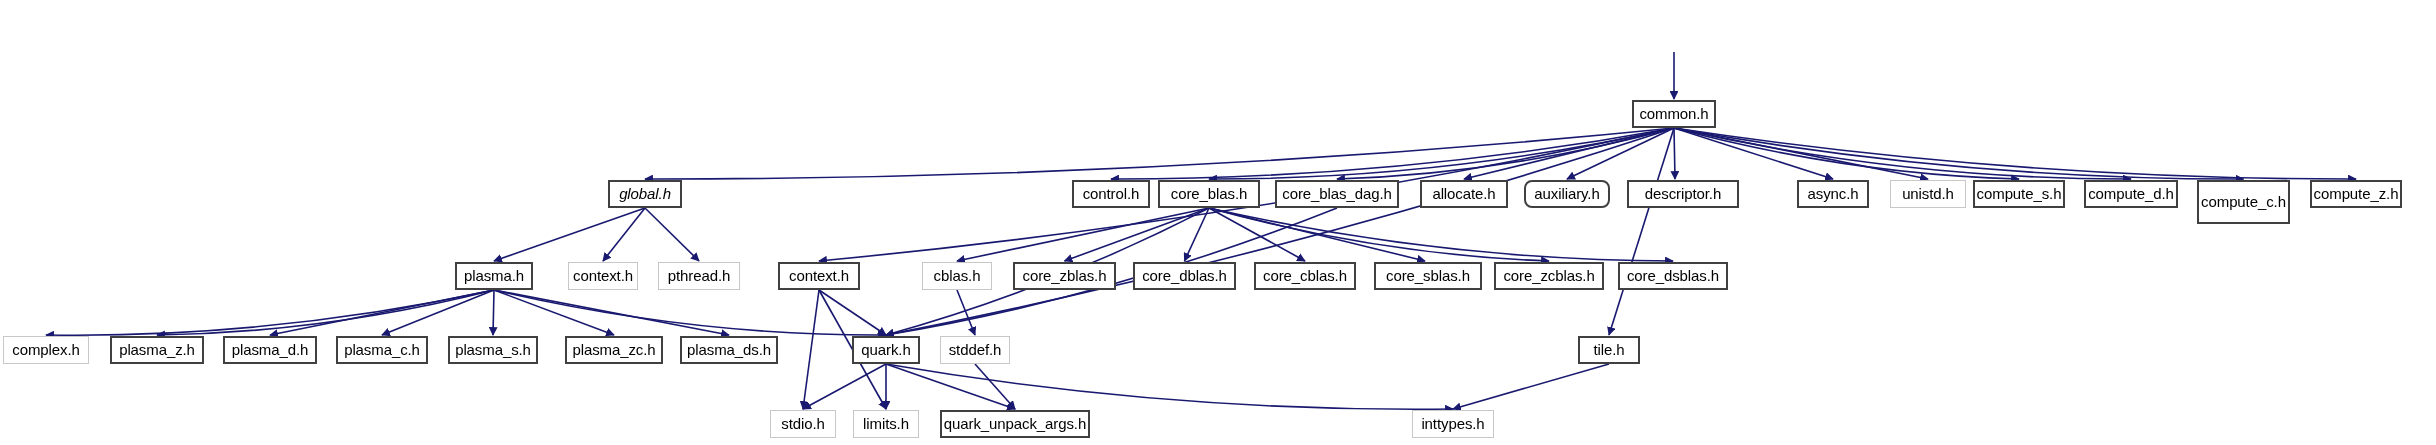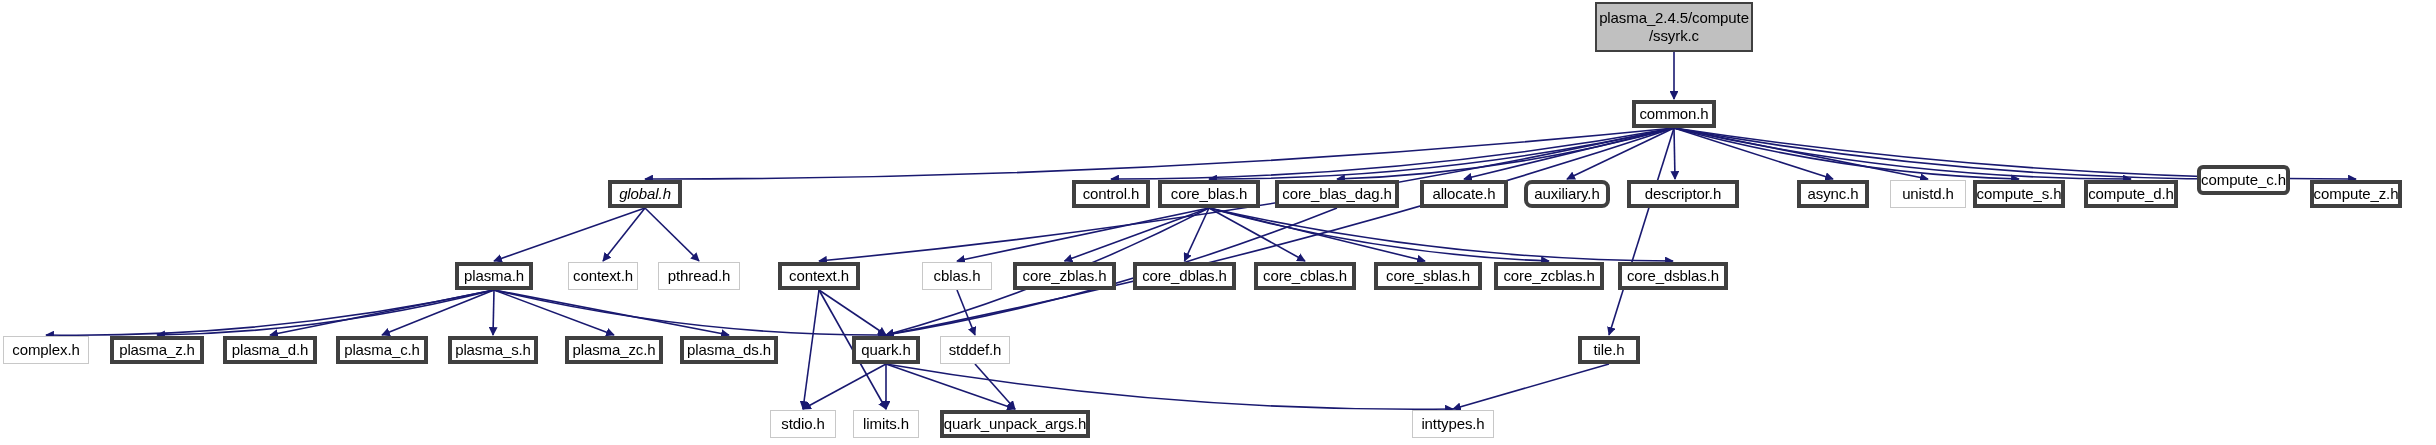--- a/index.html
+++ b/index.html
@@ -33,21 +33,21 @@
     font-size: 15px;
     line-height: 1.18;
     color: #000000;
     background: #ffffff;
     border: 1px solid #000000;
     white-space: pre-line;
     letter-spacing: -0.1px;
   }
   
   .node.strong {
-    border: 4px solid #404040;
+    border: 2px solid #404040;
   }
   
   .node.ext {
     border: 1px solid #c8c8c8;
   }
   .node.root {
     background: #c0c0c0;
     border: 2px solid #404040;
     padding: 2px 4px;
   }
@@ -103,35 +103,33 @@
       <path d="M 1209 208 Q 1441 260.5 1673 261" fill="none" stroke="#191970" stroke-width="1.6" marker-end="url(#arrow)"></path>
       <path d="M 1337 208 Q 1111.5 297.5 886 335" fill="none" stroke="#191970" stroke-width="1.6" marker-end="url(#arrow)"></path>
       <path d="M 957 290 Q 966 312.5 975 335" fill="none" stroke="#191970" stroke-width="1.6" marker-end="url(#arrow)"></path>
       <path d="M 886 364 Q 844.5 386.5 803 409" fill="none" stroke="#191970" stroke-width="1.6" marker-end="url(#arrow)"></path>
       <path d="M 886 364 Q 886 386.5 886 409" fill="none" stroke="#191970" stroke-width="1.6" marker-end="url(#arrow)"></path>
       <path d="M 886 364 Q 950.5 386.5 1015 409" fill="none" stroke="#191970" stroke-width="1.6" marker-end="url(#arrow)"></path>
       <path d="M 886 364 Q 1169.5 412.5 1453 409" fill="none" stroke="#191970" stroke-width="1.6" marker-end="url(#arrow)"></path>
       <path d="M 975 364 Q 995 386.5 1015 409" fill="none" stroke="#191970" stroke-width="1.6" marker-end="url(#arrow)"></path>
       <path d="M 1609 364 Q 1531 386.5 1453 409" fill="none" stroke="#191970" stroke-width="1.6" marker-end="url(#arrow)"></path>
     </svg>
-<div class="node root" style="left: 1595px; top: 2px; width: 158px; height: 50px;">plasma_2.4.5/compute
-/ssyrk.c</div>
     <div class="node strong" style="left: 1632px; top: 100px; width: 84px; height: 28px;">common.h</div>
     <div class="node strong" style="left: 608px; top: 180px; width: 74px; height: 28px; font-style: italic;">global.h</div>
     <div class="node strong" style="left: 1072px; top: 180px; width: 78px; height: 28px;">control.h</div>
     <div class="node strong" style="left: 1158px; top: 180px; width: 102px; height: 28px;">core_blas.h</div>
     <div class="node strong" style="left: 1275px; top: 180px; width: 124px; height: 28px;">core_blas_dag.h</div>
     <div class="node strong" style="left: 1420px; top: 180px; width: 88px; height: 28px;">allocate.h</div>
     <div class="node strong" style="left: 1524px; top: 180px; width: 86px; height: 28px; border-radius: 8px;">auxiliary.h</div>
     <div class="node strong" style="left: 1627px; top: 180px; width: 112px; height: 28px;">descriptor.h</div>
     <div class="node strong" style="left: 1797px; top: 180px; width: 72px; height: 28px;">async.h</div>
     <div class="node ext" style="left: 1890px; top: 180px; width: 76px; height: 28px;">unistd.h</div>
     <div class="node strong" style="left: 1973px; top: 180px; width: 92px; height: 28px;">compute_s.h</div>
     <div class="node strong" style="left: 2084px; top: 180px; width: 94px; height: 28px;">compute_d.h</div>
-    <div class="node strong" style="left: 2197px; top: 165px; width: 93px; height: 30px; border-radius: 6px;">compute_c.h</div>
+    <div class="node strong" style="left: 2197px; top: 180px; width: 93px; height: 44px;">compute_c.h</div>
     <div class="node strong" style="left: 2310px; top: 180px; width: 92px; height: 28px;">compute_z.h</div>
     <div class="node strong" style="left: 455px; top: 262px; width: 78px; height: 28px;">plasma.h</div>
     <div class="node ext" style="left: 568px; top: 262px; width: 70px; height: 28px;">context.h</div>
     <div class="node ext" style="left: 658px; top: 262px; width: 82px; height: 28px;">pthread.h</div>
     <div class="node strong" style="left: 778px; top: 262px; width: 82px; height: 28px;">context.h</div>
     <div class="node ext" style="left: 922px; top: 262px; width: 70px; height: 28px;">cblas.h</div>
     <div class="node strong" style="left: 1013px; top: 262px; width: 103px; height: 28px; text-align: center;">core_zblas.h</div>
     <div class="node strong" style="left: 1133px; top: 262px; width: 103px; height: 28px;">core_dblas.h</div>
     <div class="node strong" style="left: 1254px; top: 262px; width: 102px; height: 28px;">core_cblas.h</div>
     <div class="node strong" style="left: 1374px; top: 262px; width: 108px; height: 28px;">core_sblas.h</div>

